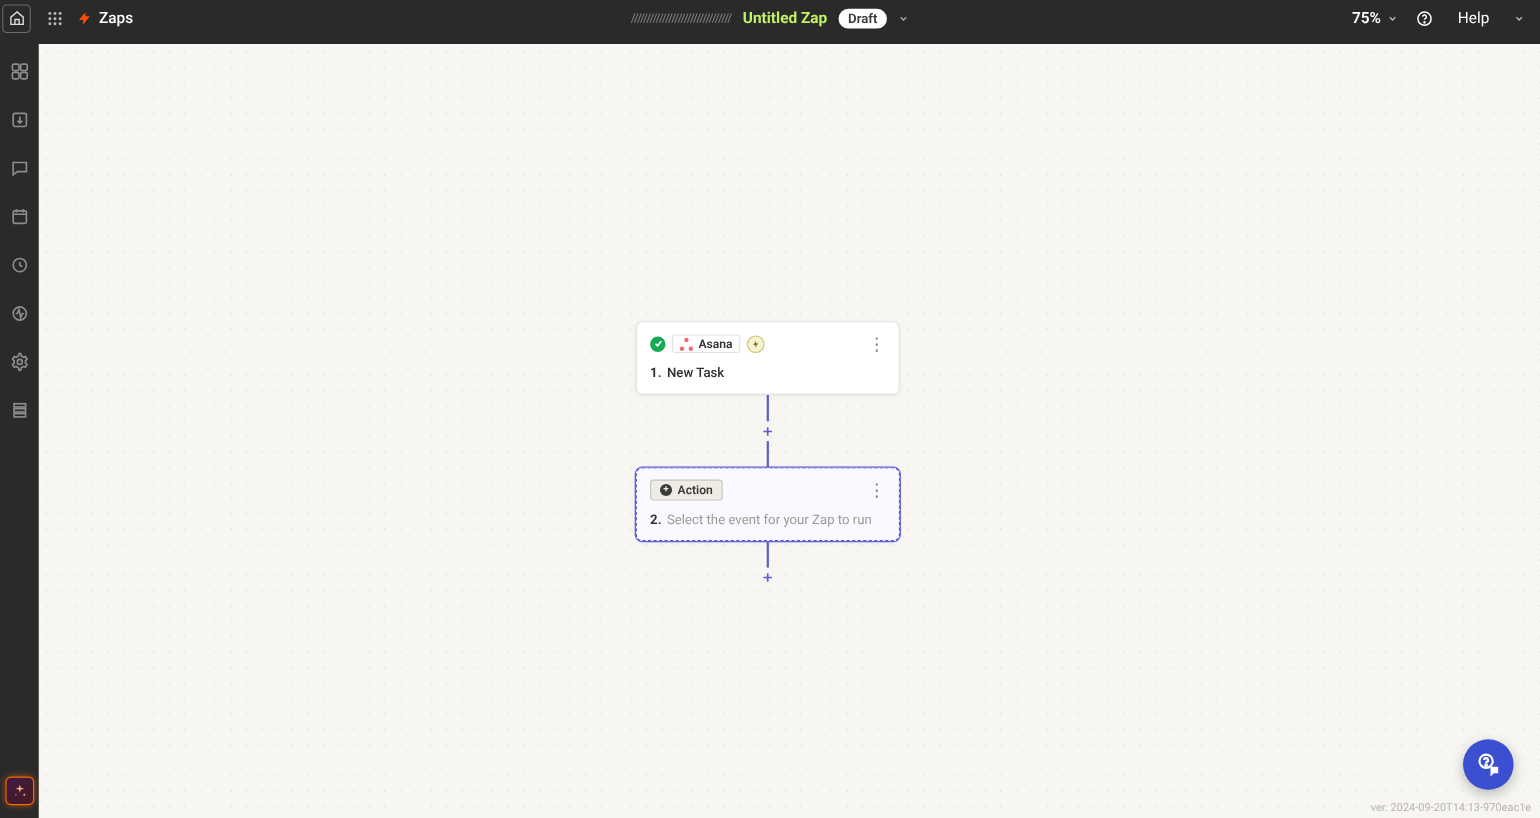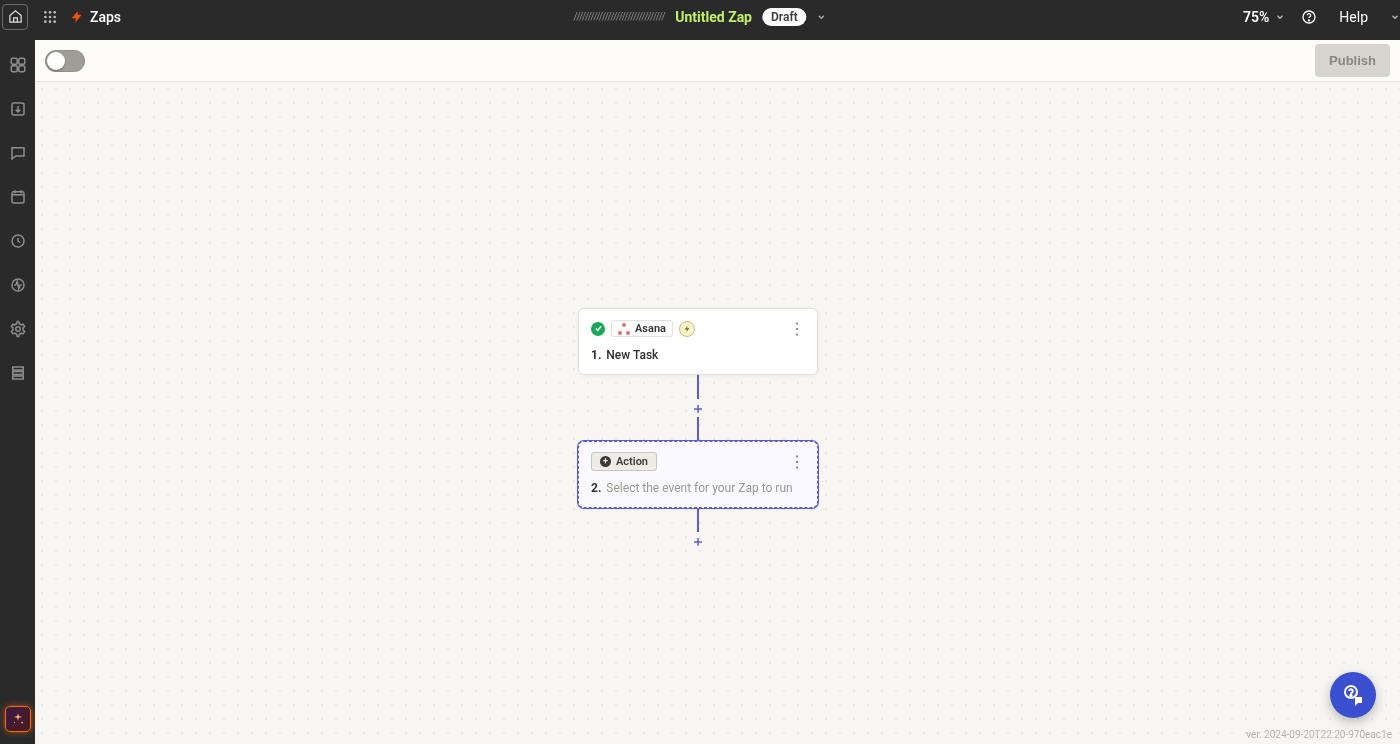--- a/index.html
+++ b/index.html
@@ -40,21 +40,21 @@
   }
   .topbar .center .scribble { color:#888; font-size:11px; letter-spacing:-0.5px; white-space:nowrap; }
   .topbar .center .title { color:#bef264; font-weight:700; font-size:14px; cursor:pointer;text-align:right; }
   .topbar .center .draft-pill {
     background:#ffffff; color:#3a3a3a; font-size:12px; font-weight:600;
     border-radius:10px; padding:2px 9px;
   }
   .topbar .center .caret { color:#aaa; font-size:10px; cursor:pointer; }
 
   .topbar .right {
-    margin-left:auto; display:flex; align-items:center; gap:16px; 
+    margin-left:auto; display:flex; align-items:center; gap:16px; padding-right:14px;
   }
   .topbar .zoom { display:flex; align-items:center; gap:6px; cursor:pointer; }
   .topbar .zoom span.level { font-weight:600; }
   .topbar .help { display:flex; align-items:center; gap:22px; cursor:pointer; }
   .caret-down { font-size:10px; color:#bbb; }
 
   
   .leftrail {
     position:absolute; top:40px; bottom:0; left:0; width:35px;
     background:#2a2a2a;
@@ -111,21 +111,21 @@
     margin-left:auto;
     background:#d6d4cd; color:#8a8780; font-weight:600;
     border:none; border-radius:4px;
     padding:9px 14px; font-size:13px;
     cursor:not-allowed;
   }
 
   
   .flow {
     position:absolute; top:252px; left:543px; width:240px;
-    display:flex; flex-direction:column; align-items:center;margin-top:16px;
+    display:flex; flex-direction:column; align-items:center;
   }
 
   .node {
     width:240px; background:#fff; border:1px solid #e3e1da; border-radius:6px;
     box-shadow:0 1px 4px rgba(0,0,0,0.05);
     padding:10px 12px 12px 12px;
     position:relative;
   }
   .node .row1 { display:flex; align-items:center; gap:6px; }
   .status-ok {
@@ -325,26 +325,20 @@
         <path d="M12 2l1.5 5L19 8.5 13.5 10 12 15l-1.5-5L5 8.5 10.5 7z"></path>
         <circle cx="19" cy="18" r="1.5"></circle>
         <circle cx="6" cy="18" r="1"></circle>
       </svg>
   </div>
 </div>
 
 <div class="canvas-wrap">
   <div class="canvas-dots"></div>
 
-  <div class="subbar">
-    <div class="toggle">
-      <div class="knob"></div>
-    </div>
-    <button class="publish-btn">Publish</button>
-  </div>
 
   <div class="flow">
 
     <div class="node">
       <div class="row1">
         <span class="status-ok">
           <svg width="9" height="9" viewBox="0 0 24 24" fill="none" stroke="currentColor" stroke-width="4">
               <path d="M5 12l5 5 9-11"></path>
             </svg>
         </span>
@@ -385,21 +379,21 @@
         <span class="num">2.</span>
         <span class="placeholder">Select the event for your Zap to run</span>
       </div>
     </div>
 
     <div class="connector"></div>
     <div class="add-step">＋</div>
 
   </div>
 
-  <div class="vtext">ver. 2024-09-20T22:20-970eac1e</div>
+  <div class="vtext">ver. 2024-09-20T14:13-970eac1e</div>
 </div>
 
 <div class="chatfab">
   <svg width="24" height="24" viewBox="0 0 24 24" fill="none" stroke="currentColor" stroke-width="2">
     <circle cx="10" cy="9" r="6"></circle>
     <path d="M8.2 8a1.8 1.8 0 1 1 2.6 1.6c-.6.3-.8.7-.8 1.2"></path>
     <circle cx="10" cy="12.5" r="0.7" fill="currentColor"></circle>
     <path d="M14 14h7v6h-4l-3 3z" fill="currentColor" stroke="none"></path>
   </svg>
 </div>

